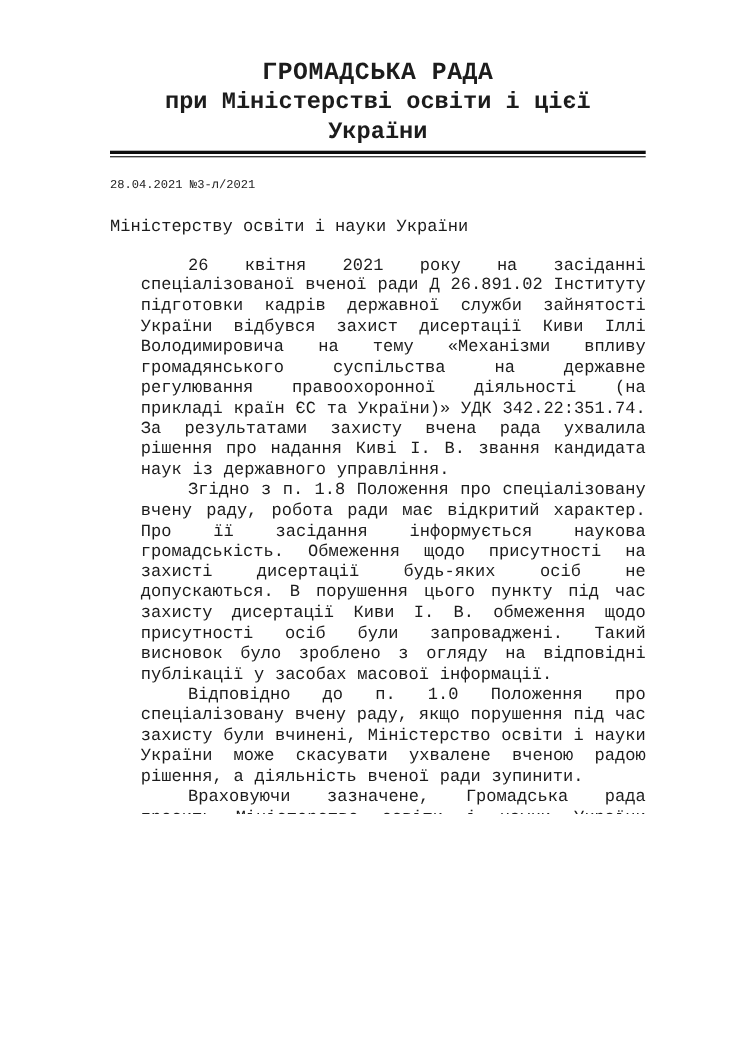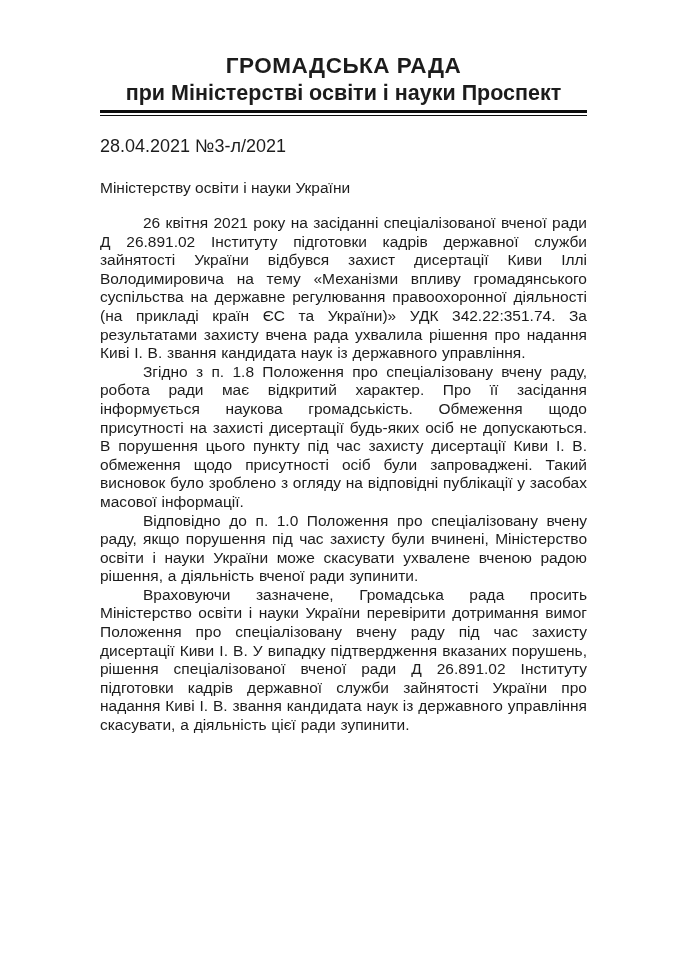--- a/index.html
+++ b/index.html
@@ -7,21 +7,21 @@
     padding: 0;
     background: #ffffff;
   }
   .page {
     position: relative;
     width: 675px;
     height: 740px;
     margin: 0 auto;
     background: #ffffff;
     color: #1c1c1c;
-    font-family: Liberation Sans, sans-serif;
+    font-family: Liberation Mono, monospace;
     overflow: hidden;
     box-sizing: border-box;
     padding: 52px 88px 30px 100px;
   }
   
   .letterhead { text-align: center; }
   .org-name {
     font-size: 22.5px;
     font-weight: bold;
     letter-spacing: 0.5px;
@@ -45,30 +45,30 @@
   }
   .header-divider {
     margin-top: 3px;
     height: 2px;
     border-top: 3.5px solid #0d0d0d;
     border-bottom: 1.5px solid #0d0d0d;
   }
   
   .reference-line {
     margin-top: 20px;
-    font-size: 18px;
+    font-size: 11px;
     text-align: left;
   }
   .recipient {
     margin-top: 22px;
     font-size: 15.5px;
     text-align: left;
   }
   
-  .letter-body { margin-top: 17px; }
+  .letter-body { margin-top: 17px; margin-left: 28px; }
   .letter-body p {
     margin: 0;
     font-size: 15.5px;
     line-height: 18.6px;
     text-align: justify;
     text-indent: 43px;
     word-spacing: 0.5px;
   }
   
   .closing { margin-top: 36px; }
@@ -100,21 +100,21 @@
     stroke-linecap: round;
   }
 </style>
 </head>
 <body>
 
 <div class="page">
 
   <header class="letterhead">
     <div class="org-name">ГРОМАДСЬКА РАДА</div>
-    <div class="org-subtitle">при Міністерстві освіти і науки Проспект</div>
+    <div class="org-subtitle">при Міністерстві освіти і цієї України</div>
     <div class="header-divider"></div>
   </header>
 
   <div class="reference-line">28.04.2021 №3-л/2021</div>
 
   <div class="recipient">Міністерству освіти і науки України</div>
 
   <main class="letter-body">
     <p>26 квітня 2021 року на засіданні спеціалізованої вченої ради Д 26.891.02 Інституту підготовки кадрів державної служби зайнятості України відбувся захист дисертації Киви Іллі Володимировича на тему «Механізми впливу громадянського суспільства на державне регулювання правоохоронної діяльності (на прикладі країн ЄС та України)» УДК 342.22:351.74. За результатами захисту вчена рада ухвалила рішення про надання Киві І. В. звання кандидата наук із державного управління.</p>
     <p>Згідно з п. 1.8 Положення про спеціалізовану вчену раду, робота ради має відкритий характер. Про її засідання інформується наукова громадськість. Обмеження щодо присутності на захисті дисертації будь-яких осіб не допускаються. В порушення цього пункту під час захисту дисертації Киви І. В. обмеження щодо присутності осіб були запроваджені. Такий висновок було зроблено з огляду на відповідні публікації у засобах масової інформації.</p>

